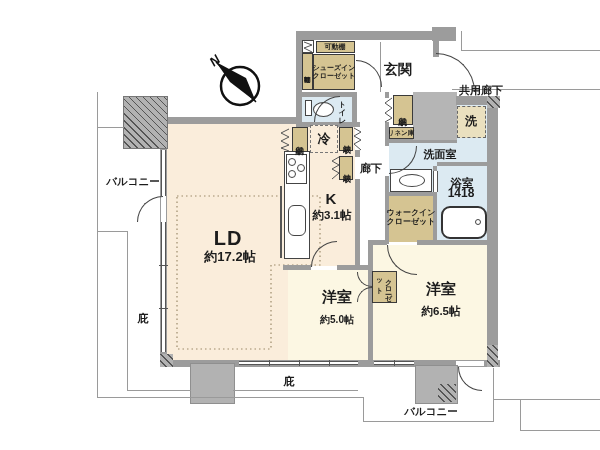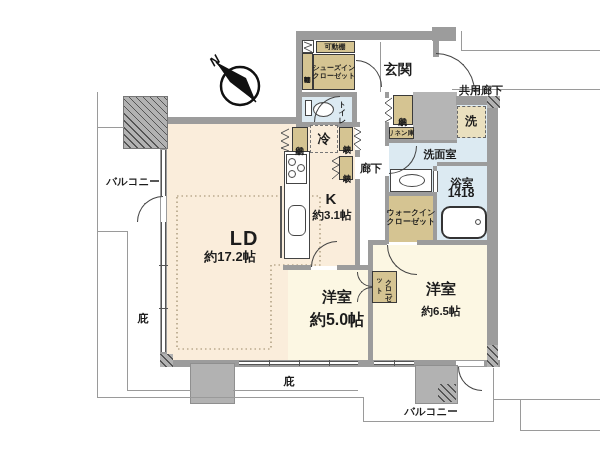--- a/index.html
+++ b/index.html
@@ -174,26 +174,26 @@
   <div class="tl" style="left:461px;top:50px;width:139px;height:1px;"></div>
   <div class="tl" style="left:452px;top:89px;width:148px;height:1px;"></div>
 
   <svg style="left:208px;top:50px;width:64px;height:64px;" viewBox="0 0 64 64">
     <circle cx="32" cy="36" r="19" fill="#fff" stroke="#111" stroke-width="2.5"></circle>
     <line x1="8" y1="12" x2="48" y2="52" stroke="#111" stroke-width="1.5"></line>
     <polygon points="8,12 38,28 48,52 22,32" fill="#111"></polygon>
     <text x="2" y="14" font-size="13" font-style="italic" font-weight="bold" fill="#111" transform="rotate(-40 8 10)">N</text>
   </svg>
 
-  <div class="lbl" style="left:228px;top:238px;font-size:20px;letter-spacing:1px;margin-left:16px;">LD</div>
+  <div class="lbl" style="left:228px;top:238px;font-size:20px;letter-spacing:1px;">LD</div>
   <div class="lbl" style="left:230px;top:257px;font-size:13px;">約17.2帖</div>
   <div class="lbl" style="left:331px;top:199px;font-size:15px;">K</div>
   <div class="lbl" style="left:332px;top:216px;font-size:11.5px;">約3.1帖</div>
   <div class="lbl" style="left:337px;top:297px;font-size:15px;">洋室</div>
-  <div class="lbl" style="left:337px;top:320px;font-size:16px;">約5.0帖</div>
+  <div class="lbl" style="left:337px;top:320px;font-size:10px;">約5.0帖</div>
   <div class="lbl" style="left:441px;top:289px;font-size:15px;">洋室</div>
   <div class="lbl" style="left:441px;top:312px;font-size:11.5px;">約6.5帖</div>
   <div class="lbl" style="left:398px;top:69px;font-size:14px;">玄関</div>
   <div class="lbl" style="left:481px;top:78px;font-size:11px;margin-top:12px;">共用廊下</div>
   <div class="lbl" style="left:371px;top:168px;font-size:11px;">廊下</div>
   <div class="lbl" style="left:440px;top:154px;font-size:11px;">洗面室</div>
   <div class="lbl" style="left:462px;top:184px;font-size:11.5px;">浴室</div>
   <div class="lbl" style="left:461px;top:194px;font-size:12px;text-align:center;">1418</div>
   <div class="vlbl" style="left:342px;top:108px;font-size:7.5px;">トイレ</div>
   <div class="lbl" style="left:133px;top:181px;font-size:10.5px;">バルコニー</div>

